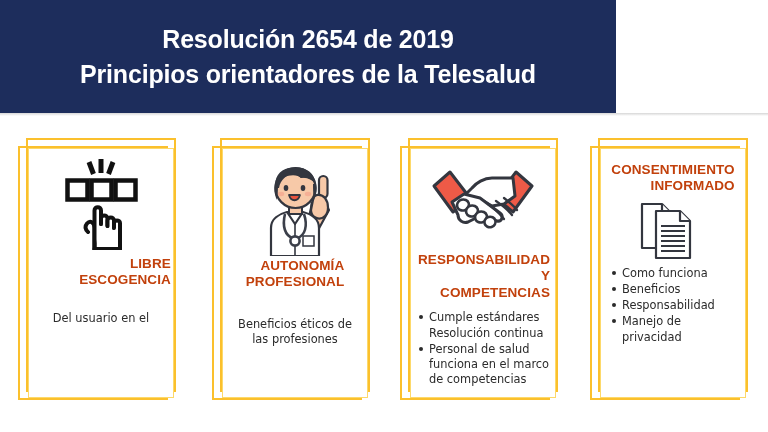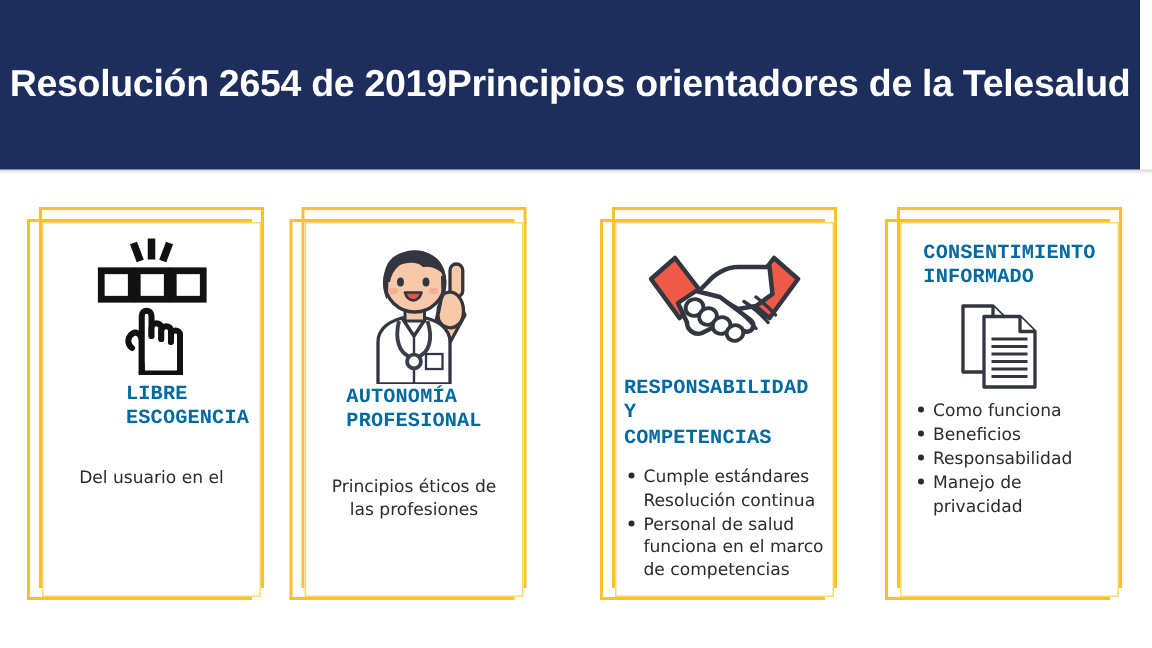--- a/index.html
+++ b/index.html
@@ -5,23 +5,23 @@
   html,body{margin:0;padding:0;}
   body{
     width:768px;height:432px;
     background:#ffffff;
     font-family:"Liberation Sans", sans-serif;
     overflow:hidden;
     position:relative;
   }
   
   .header{
-    position:absolute;left:0;top:0;width:760px;height:113px;
+    position:absolute;left:0;top:0;width:616px;height:113px;
     background:#1d2d5c;
-    display:flex;align-items:center;justify-content:center;
+    display:flex;flex-direction:column;align-items:center;justify-content:center;
     box-sizing:border-box;
   }
   .header-line{
     color:#ffffff;
     font-weight:bold;
     font-size:25px;
     letter-spacing:-0.2px;
     line-height:1.38;
     text-align:center;
     white-space:nowrap;
@@ -33,49 +33,48 @@
   }
 
   
   .cards{
     position:absolute;left:0;top:138px;width:768px;height:266px;
   }
   .card{
     position:absolute;top:0;width:162px;height:262px;
   }
   .card.c1{left:18px;}
-  .card.c2{left:193px;}
+  .card.c2{left:212px;}
   .card.c3{left:400px;}
   .card.c4{left:590px;}
 
   
   .frame-a,.frame-b{
     position:absolute;border:2px solid #fbc02d;box-sizing:border-box;
   }
   .frame-a{left:0;top:8px;width:150px;height:254px;}
   .frame-b{left:8px;top:0;width:150px;height:254px;}
   .frame-inner{
     position:absolute;left:10px;top:10px;width:146px;height:250px;
     background:#ffffff;border:1px solid #fdd96a;box-sizing:border-box;
   }
   .card-body{
     position:absolute;left:10px;top:10px;width:146px;height:250px;
     box-sizing:border-box;padding:8px 6px 6px 6px;
     display:flex;flex-direction:column;align-items:center;
   }
 
   .card-title{
-    color:#0369a1;
+    color:#c2410c;
     font-weight:bold;
     font-size:13.5px;
     line-height:1.22;
-    text-align:left;
+    text-align:right;
     letter-spacing:0.1px;
     text-transform:uppercase;
-    font-family:Liberation Mono, monospace;
   }
   .card-text{
     font-family:"DejaVu Sans", sans-serif;
     color:#2b2b2b;
     font-size:11.4px;
     line-height:1.33;
     text-align:center;
   }
   .bullets{
     list-style:none;margin:0;padding:0;
@@ -188,21 +187,21 @@
           <circle cx="54" cy="85" r="4.6" fill="#ffffff" stroke="#3b3f4a" stroke-width="2.6"></circle>
 
           <rect x="62" y="80" width="11" height="10" fill="none" stroke="#33363f" stroke-width="1.5"></rect>
         </svg>
       </div>
       <div class="card-title" style="margin-top:2px;">
         <div>AUTONOMÍA</div>
         <div>PROFESIONAL</div>
       </div>
       <div class="card-text" style="margin-top:26px;">
-        <div>Principios éticos de</div>
+        <div>Beneficios éticos de</div>
         <div>las profesiones</div>
       </div>
     </div>
   </div>
 
   <div class="card c3">
     <div class="frame-a"></div>
     <div class="frame-b"></div>
     <div class="frame-inner"></div>
     <div class="card-body">

